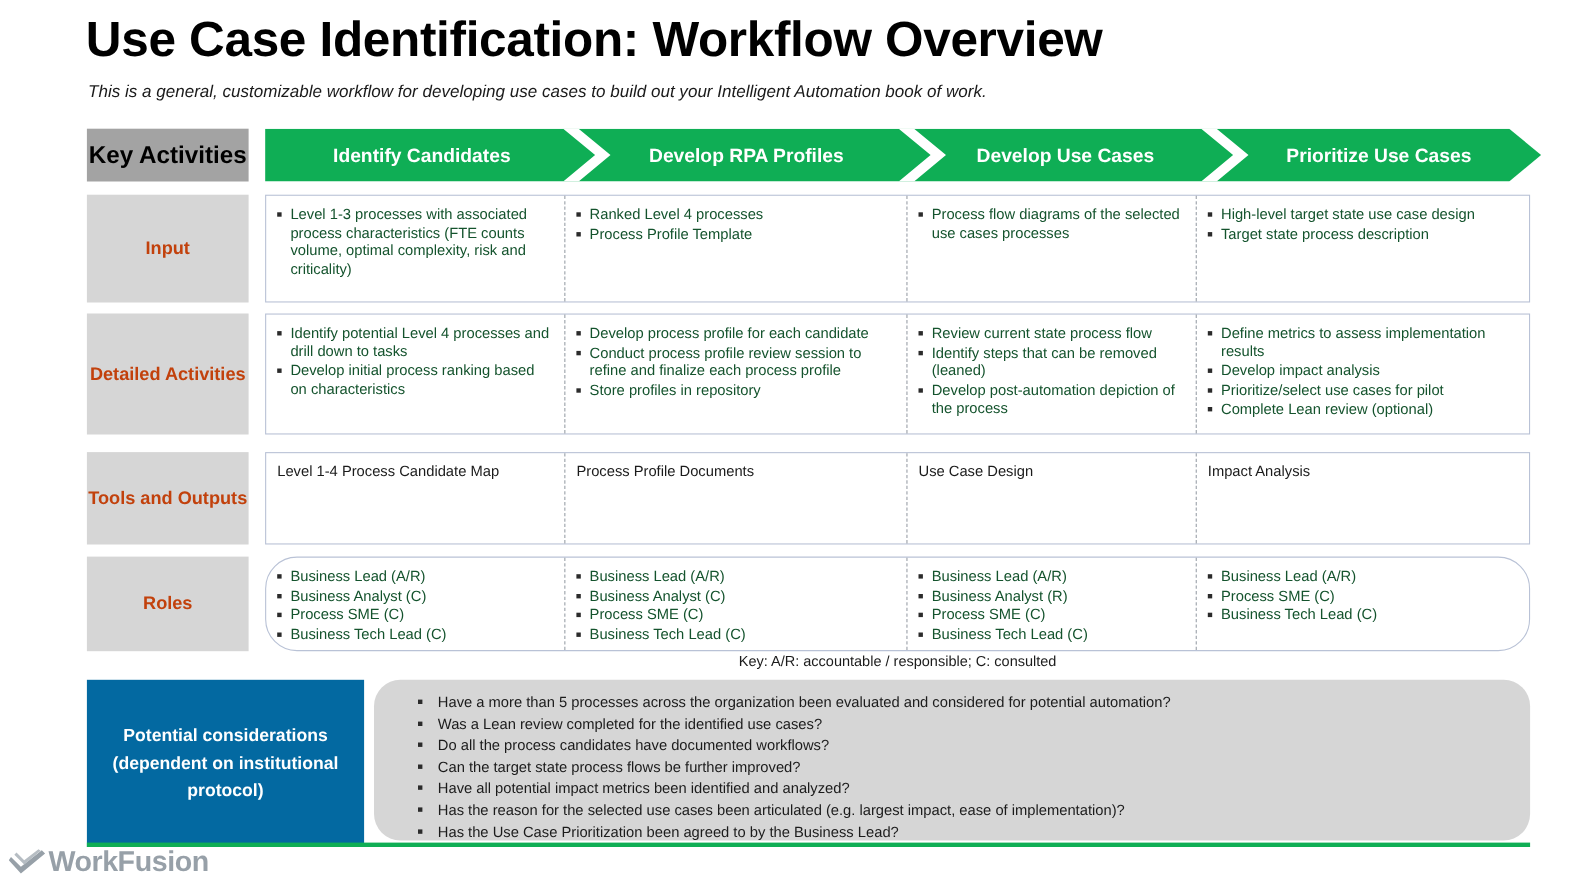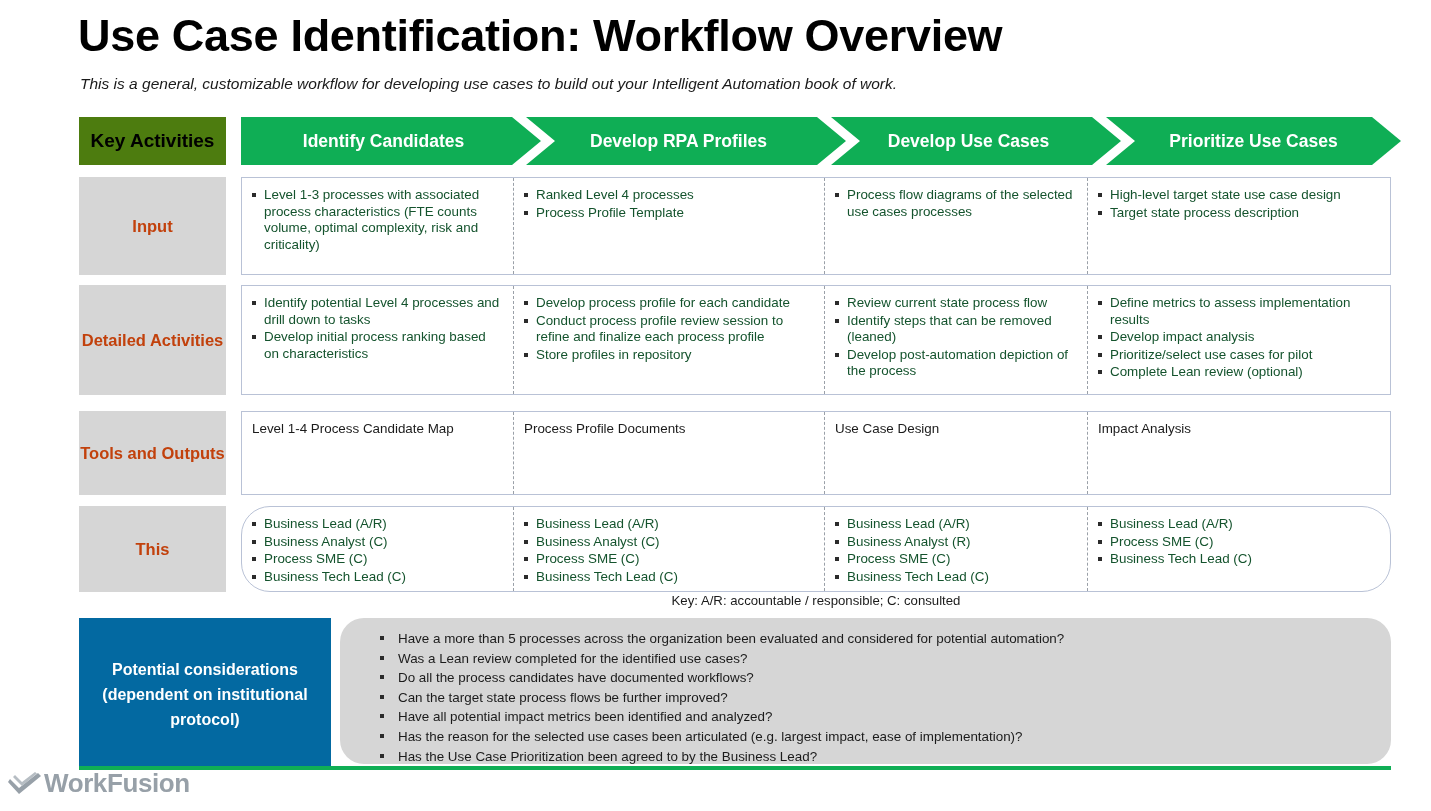--- a/index.html
+++ b/index.html
@@ -146,25 +146,25 @@
   .bl2 { left: 285px; width: 305px; }
   .bl3 { left: 590px; width: 275px; }
   .bl4 { left: 865px; width: 295px; }
 
   .keyact {
     position: absolute;
     left: 79px;
     top: 117px;
     width: 147px;
     height: 48px;
-    background: #4d7c0f;
+    background: #a3a3a3;
     display: flex;
     align-items: center;
     justify-content: center;
-    font-size: 19px;
+    font-size: 22px;
     font-weight: bold;
     color: #000;
     box-sizing: border-box;
   }
 
   
   .keynote {
     position: absolute;
     left: 241px;
     top: 593px;
@@ -344,21 +344,21 @@
       <div class="plaintext">Process Profile Documents</div>
     </div>
     <div class="cell c3">
       <div class="plaintext">Use Case Design</div>
     </div>
     <div class="cell c4">
       <div class="plaintext">Impact Analysis</div>
     </div>
   </div>
 
-  <div class="rowlabel" style="top:506px;height:86px;">This</div>
+  <div class="rowlabel" style="top:506px;height:86px;">Roles</div>
   <div class="rowbox" style="top:506px;height:86px;border-radius:29px;">
     <div class="cell c1">
       <ul class="bullets">
         <li>Business Lead (A/R)</li>
         <li>Business Analyst (C)</li>
         <li>Process SME (C)</li>
         <li>Business Tech Lead (C)</li>
       </ul>
     </div>
     <div class="cell c2">

